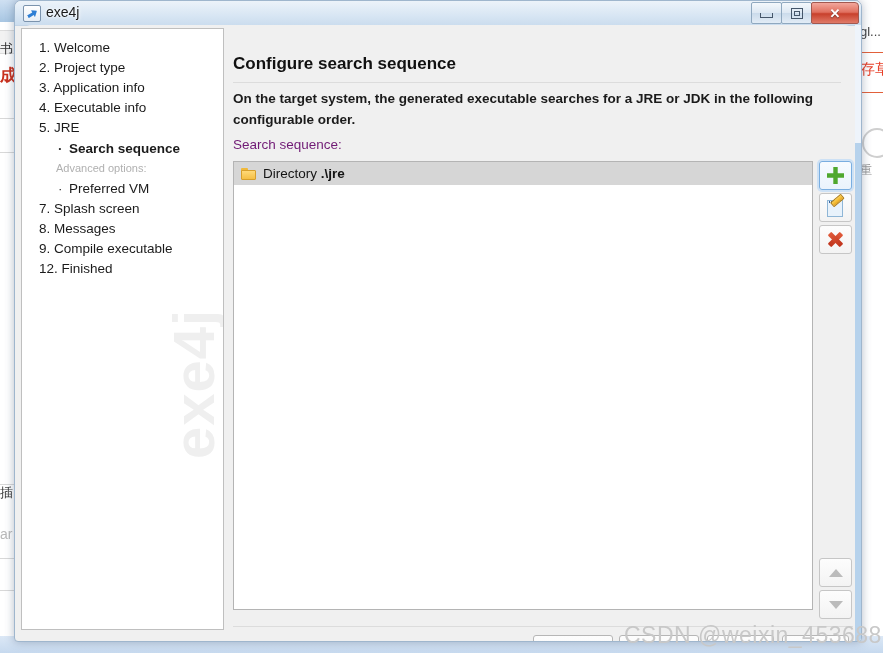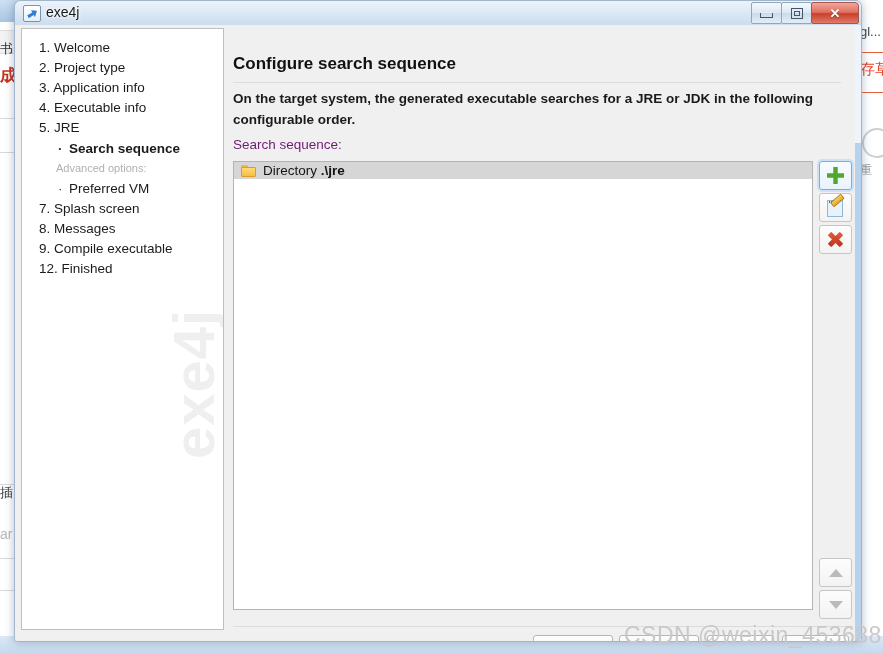--- a/index.html
+++ b/index.html
@@ -98,20 +98,21 @@
   }
   .wb-min { width: 11px; height: 4px; border: 1px solid #45566a; border-top: none; background: transparent; margin-top: 5px; }
   .wb-max { width: 10px; height: 9px; border: 1px solid #45566a; position: relative; }
   .wb-max::after { content:""; position:absolute; left:2px; top:2px; width:4px; height:3px; border:1px solid #45566a; }
   .wb-close { color: #ffffff; font-size: 13px; font-weight: bold; line-height: 1;
               text-shadow: 0 1px 1px rgba(0,0,0,0.45); font-family: "Liberation Sans", sans-serif; }
 
   .dlg-body {
     position: absolute; left: 0; top: 24px; width: 846px; height: 616px;
     background: #f0f0f0;
+    border-radius: 18px;
   }
 
   
   .sidebar {
     position: absolute; left: 6px; top: 3px; width: 201px; height: 600px;
     background: #ffffff; border: 1px solid #bfbfbf;
     overflow: hidden;
   }
   .steps { position: absolute; left: 17px; top: 9px; width: 180px; }
   .step {
@@ -150,21 +151,21 @@
     position: absolute; left: 11px; top: 112px;
     font-size: 13.5px; color: #701a75;
   }
 
   .listbox {
     position: absolute; left: 11px; top: 136px; width: 578px; height: 447px;
     background: #ffffff; border: 1px solid #b4b4b4;
     overflow: hidden;
   }
   .list-row {
-    height: 17px; display: flex; align-items: center;
+    height: 23px; display: flex; align-items: center;
     padding-left: 7px; font-size: 13.5px; color: #141414;
   }
   .list-row.selected { background: #d6d6d6; }
   .folder-icon {
     width: 15px; height: 12px; margin-right: 7px; position: relative; flex: none;
   }
   .folder-icon::before {
     content:""; position:absolute; left:0; top:0; width:7px; height:3px;
     background:#f0b93b; border-radius: 1px 1px 0 0;
   }

